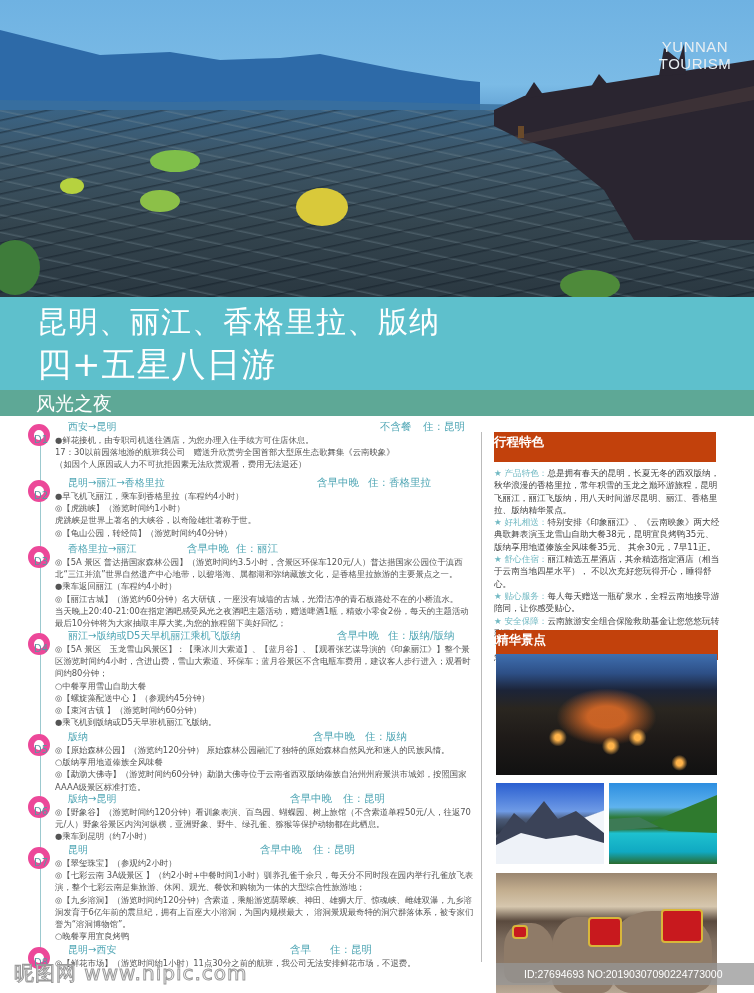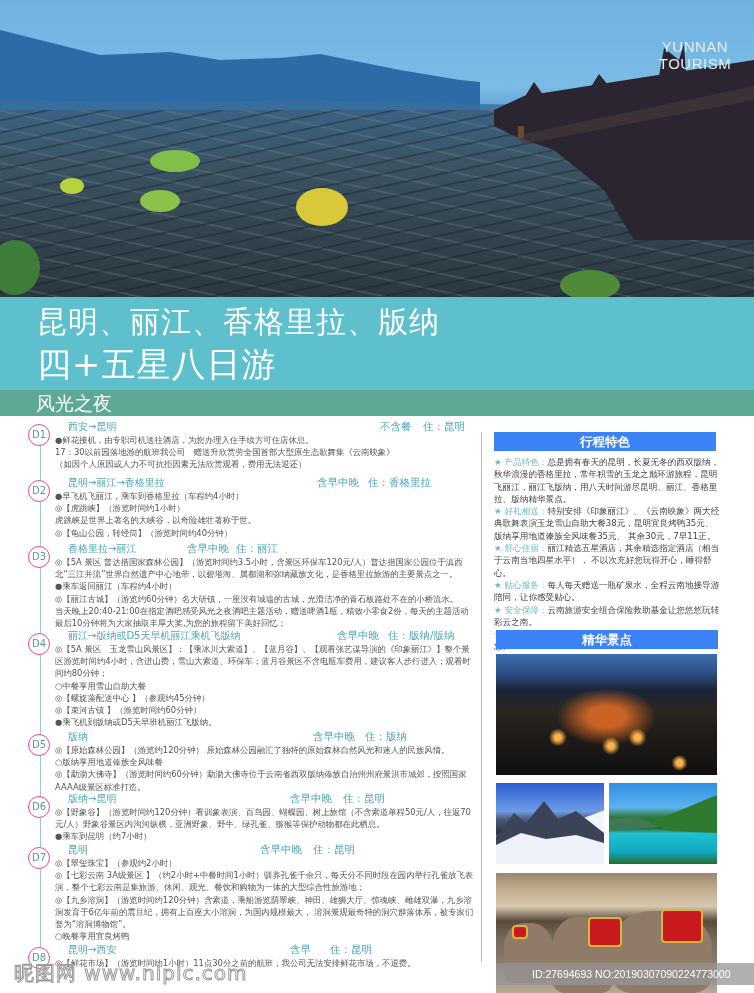--- a/index.html
+++ b/index.html
@@ -24,34 +24,34 @@
   .title-band { position: absolute; left: 0; top: 297px; width: 754px; height: 93px; background: #5ec0cc; }
   .title-band .t1 { position: absolute; left: 37px; top: 5px; font-size: 30px; color: #ffffff; letter-spacing: 1px; font-weight: normal; }
   .title-band .t2 { position: absolute; left: 37px; top: 45px; font-size: 34px; color: #ffffff; font-weight: normal; letter-spacing: 1px; }
   .section-bar { position: absolute; left: 0; top: 390px; width: 754px; height: 26px; background: #5ea896; }
   .section-bar span { position: absolute; left: 36px; top: 1px; font-size: 19px; color: #fff; }
 
   
   .itin { position: absolute; left: 0; top: 418px; width: 490px; height: 575px; }
   .timeline { position: absolute; left: 40px; top: 22px; width: 1px; height: 520px; background: #9cc9cf; }
   .day { position: absolute; left: 0; width: 490px; }
-  .badge { position: absolute; left: 28px; top: 4px; width: 22px; height: 22px; border: 1px solid #ec4899; border-radius: 50%;
+  .badge { position: absolute; left: 28px; top: 4px; width: 22px; height: 22px; border: 6px solid #ec4899; border-radius: 50%;
     background: #fff; color: #5d97a0; font-size: 10px; line-height: 20px; text-align: center; }
   .day-head { position: absolute; left: 55px; top: 0; width: 420px; height: 14px; }
   .route { position: absolute; left: 0; top: 0; font-size: 10px; color: #4ea5b4; white-space: nowrap; margin-left: 13px; }
   .meal { position: absolute; top: 0; font-size: 10.5px; color: #4ea5b4; white-space: nowrap; }
   .stay { position: absolute; top: 0; font-size: 10.5px; color: #4ea5b4; white-space: nowrap; }
   .body { position: absolute; left: 55px; top: 14px; width: 420px; font-size: 8.4px; line-height: 12.2px; color: #555; }
   .body p { margin: 0; }
 
   .divider { position: absolute; left: 481px; top: 432px; width: 1px; height: 530px; background: #bbb; }
 
   
   .right { position: absolute; left: 494px; top: 420px; width: 226px; }
-  .rbar { width: 222px; height: 19px; background: #3b82f6; color: #fff; text-align: center; font-size: 12.5px; line-height: 19px; font-weight: bold; }
+  .rbar { width: 222px; height: 30px; background: #c2410c; color: #fff; text-align: left; font-size: 12.5px; line-height: 19px; font-weight: bold; }
   .features { margin-top: 5px; font-size: 8.6px; line-height: 12.3px; color: #444; width: 226px; }
   .features .lbl { color: #6fb8c2; }
   .features .star { color: #6fb8c2; }
   .photo { position: absolute; overflow: hidden; }
   .ph-night { left: 496px; top: 654px; width: 221px; height: 121px;
     background:
       radial-gradient(circle at 28% 69%, #ffb34a 0 3px, rgba(255,140,40,0.0) 9px),
       radial-gradient(circle at 52% 76%, #ffb34a 0 3px, rgba(255,140,40,0.0) 9px),
       radial-gradient(circle at 64% 69%, #ffb34a 0 3px, rgba(255,140,40,0.0) 9px),
       radial-gradient(circle at 83% 90%, #ffb34a 0 3px, rgba(255,140,40,0.0) 8px),
@@ -67,21 +67,21 @@
   .ph-eleph { left: 496px; top: 873px; width: 221px; height: 120px;
     background:
       linear-gradient(180deg, #9a8670 0%, #c2ad8e 14%, #d6c7ae 28%, #5a4a3e 40%, #7a6a5c 55%, #8c7a6a 75%, #b9a996 100%); }
   .eleph { position: absolute; border-radius: 40% 45% 20% 20%; background: #8f7b68; }
   .saddle { position: absolute; background: #c8191e; border: 2px solid #d9b63a; border-radius: 4px; }
 
   
   .wm-left { position: absolute; left: 14px; top: 960px; font-size: 20px; color: rgba(255,255,255,0.85);
     -webkit-text-stroke: 1px #999; letter-spacing: 1px; font-family: "DejaVu Sans", sans-serif; }
   .wm-id { position: absolute; left: 496px; top: 963px; width: 258px; height: 22px; background: rgba(150,150,150,0.75);
-    color: #fff; font-size: 10.5px; line-height: 22px; padding-left: 36px; font-family: "Liberation Sans", sans-serif; }
+    color: #fff; font-size: 10.5px; line-height: 22px; padding-left: 28px; font-family: "Liberation Sans", sans-serif; }
 </style>
 </head>
 <body>
 
 <div class="hero">
   <svg class="mtn1" viewBox="0 0 754 90" preserveAspectRatio="none">
     <path d="M0,0 L40,10 L100,25 L170,22 L220,30 L280,28 L320,24 L360,32 L400,40 L460,50 L480,52 L480,90 L0,90 Z" fill="#2d6aa8"></path>
     <path d="M0,70 L180,72 L300,70 L480,74 L754,78 L754,90 L0,90 Z" fill="#3a6f9c" opacity="0.8"></path>
   </svg>
   <div class="town"></div>

